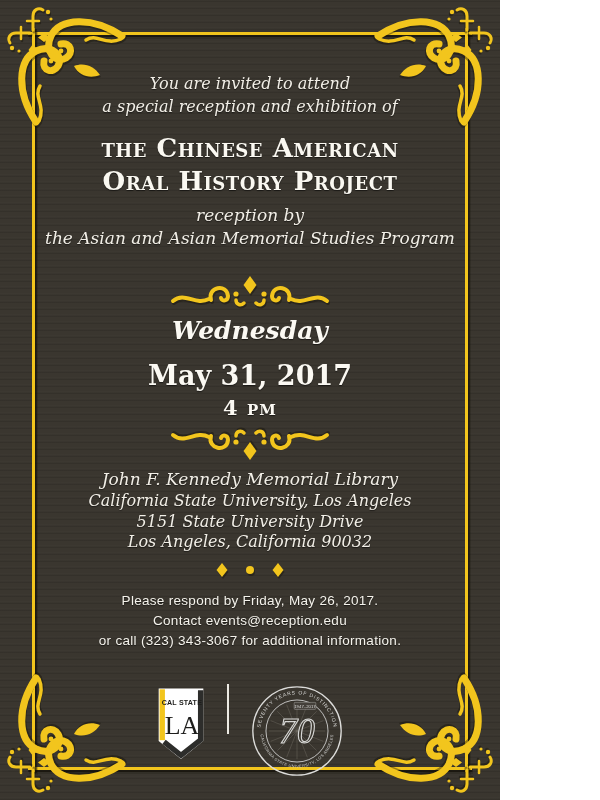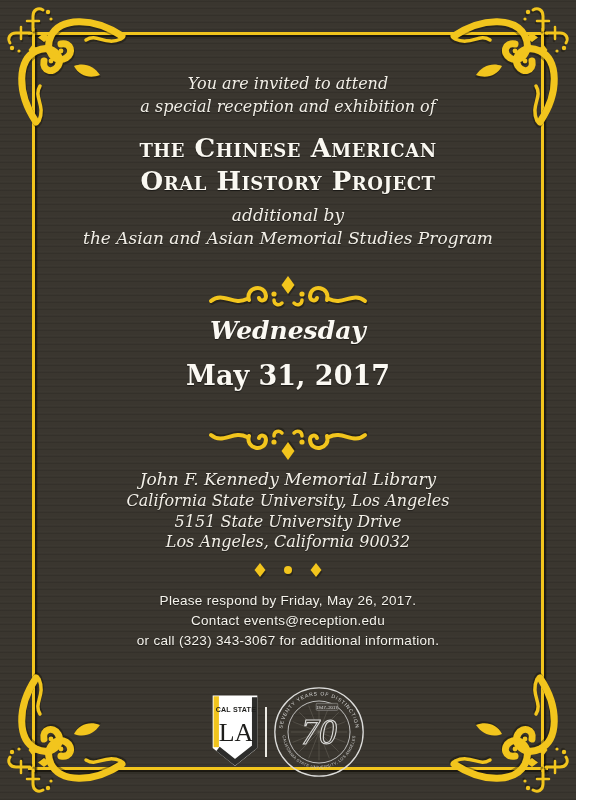--- a/index.html
+++ b/index.html
@@ -1,21 +1,21 @@
 <!DOCTYPE html>
 <html><head>
 <meta charset="utf-8">
 <style>
   html,body{margin:0;padding:0;}
   body{
     width:600px;height:800px;overflow:hidden;
     font-family:"DejaVu Serif","Liberation Serif",serif;
   }
   .poster{
-    position:relative;width:576px;height:800px;
+    position:relative;width:500px;height:800px;
     background-color:#3a362f;
     background-image:repeating-linear-gradient(0deg,
       rgba(0,0,0,0.10) 0px, rgba(0,0,0,0.10) 1px,
       rgba(255,255,255,0.02) 2px, transparent 3px, transparent 7px);
   }
   
   .frame-line{position:absolute;background:#f2c51d;}
   .frame-top   {left:28px;right:28px;top:32px;height:3px;box-shadow:0 2px 0 rgba(15,12,5,.45);}
   .frame-bottom{left:28px;right:28px;bottom:30px;height:3px;box-shadow:0 2px 0 rgba(15,12,5,.45);}
   .frame-left  {top:28px;bottom:28px;left:32px;width:3px;box-shadow:2px 1px 0 rgba(15,12,5,.45);}
@@ -40,21 +40,21 @@
   .venue-addr{top:491px;font-style:italic;font-size:16px;line-height:20.5px;}
   .rsvp{top:591px;font-family:"Liberation Sans","DejaVu Sans",sans-serif;
         font-size:13.5px;line-height:20px;letter-spacing:0.3px;color:#f5f3ec;}
   
   .divider{position:absolute;left:50%;transform:translateX(-50%);width:170px;height:34px;}
   .divider1{top:276px;}
   .divider2{top:426px;transform:translateX(-50%) scaleY(-1);}
   .diamond-row{position:absolute;left:50%;transform:translateX(-50%);top:562px;width:76px;height:16px;}
   
   .logo-row{position:absolute;left:0;right:0;top:684px;height:96px;
-            display:flex;align-items:center;justify-content:center;gap:5px;}
+            display:flex;justify-content:center;gap:21px;}
   .logo-divider{width:2px;height:50px;background:#eceae3;}
   .pennant{width:50px;height:82px;}
   .seal{width:94px;height:94px;}
 </style>
 </head>
 <body>
 
 <svg width="0" height="0" style="position:absolute" aria-hidden="true">
   <defs>
     <symbol id="corner-orn" viewBox="0 0 140 140">
@@ -123,30 +123,31 @@
     <div>You are invited to attend</div>
     <div>a special reception and exhibition of</div>
   </div>
 
   <div class="tblock title">
     <div>the Chinese American</div>
     <div>Oral History Project</div>
   </div>
 
   <div class="tblock presented">
-    <div>additional by</div>
+    <div>reception by</div>
     <div>the Asian and Asian Memorial Studies Program</div>
   </div>
 
   <svg class="divider divider1 gold-shadow">
       <use href="#divider-orn"></use>
     </svg>
 
   <div class="tblock day">Wednesday</div>
   <div class="tblock date">May 31, 2017</div>
+  <div class="tblock time">4 pm</div>
 
   <svg class="divider divider2 gold-shadow">
       <use href="#divider-orn"></use>
     </svg>
 
   <div class="tblock venue-name">John F. Kennedy Memorial Library</div>
   <div class="tblock venue-addr">
     <div>California State University, Los Angeles</div>
     <div>5151 State University Drive</div>
     <div>Los Angeles, California 90032</div>

